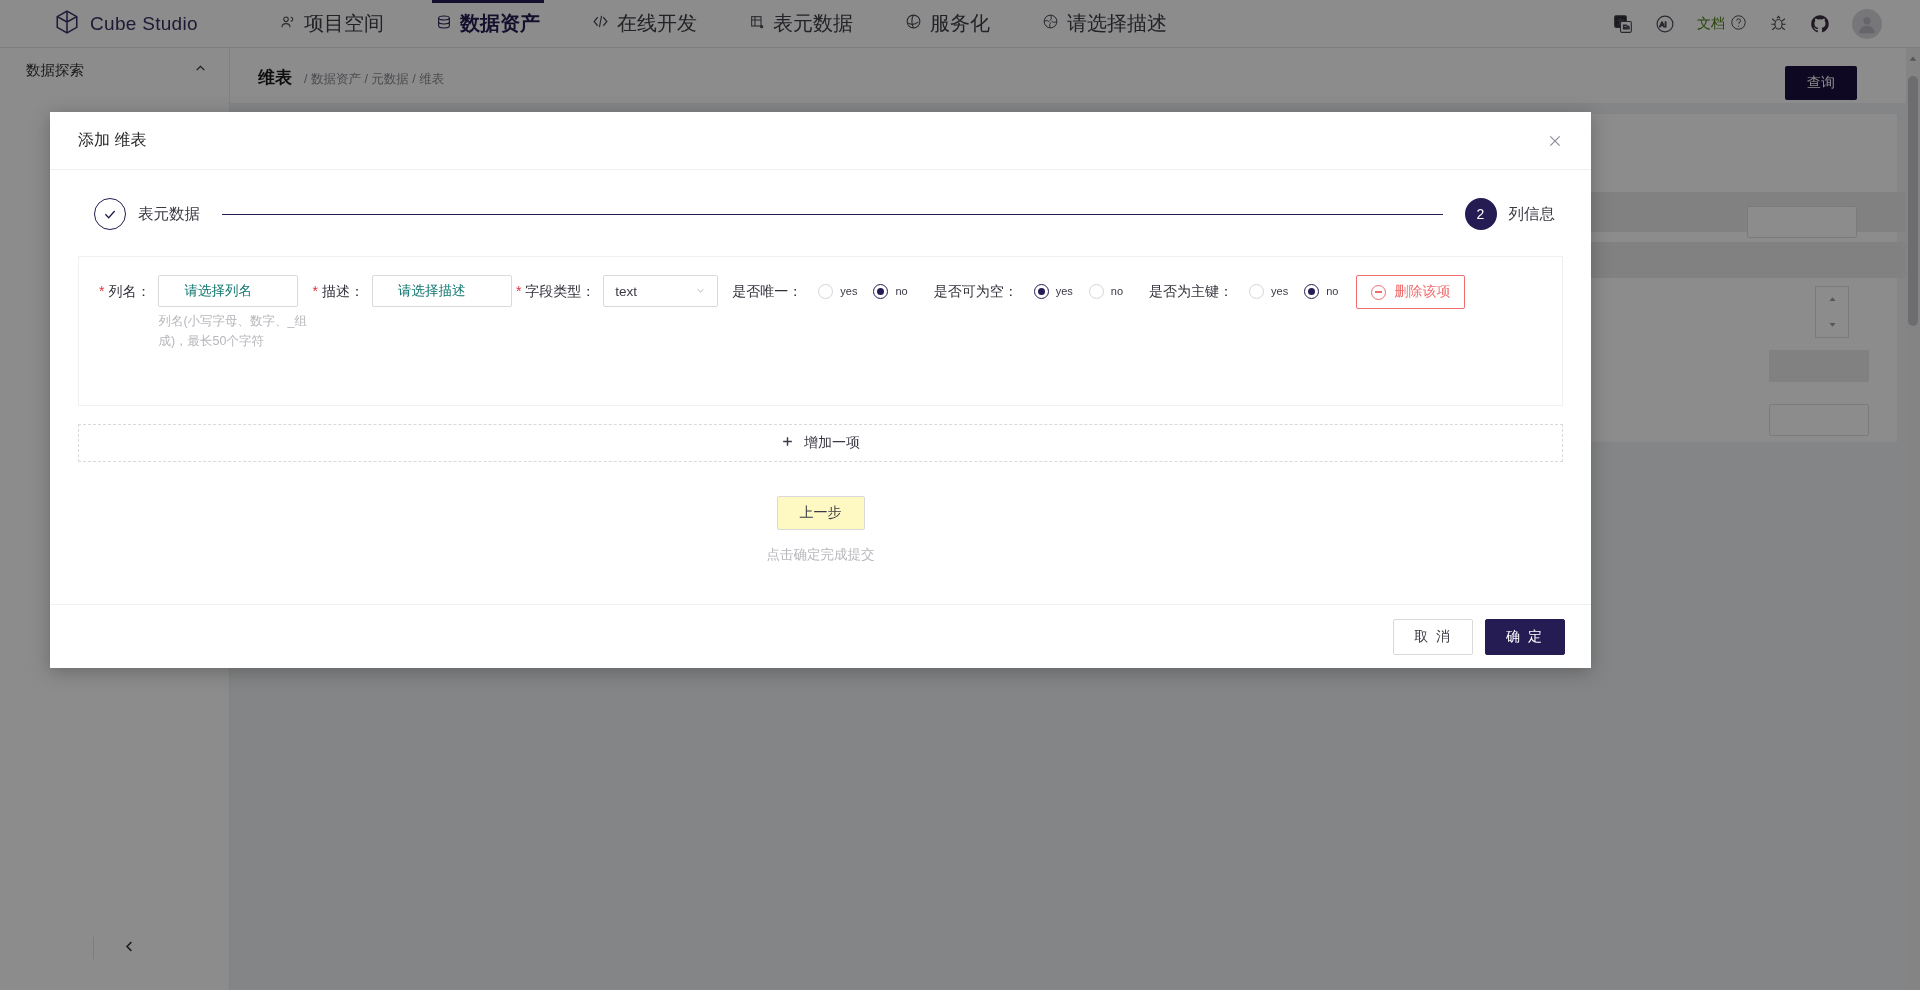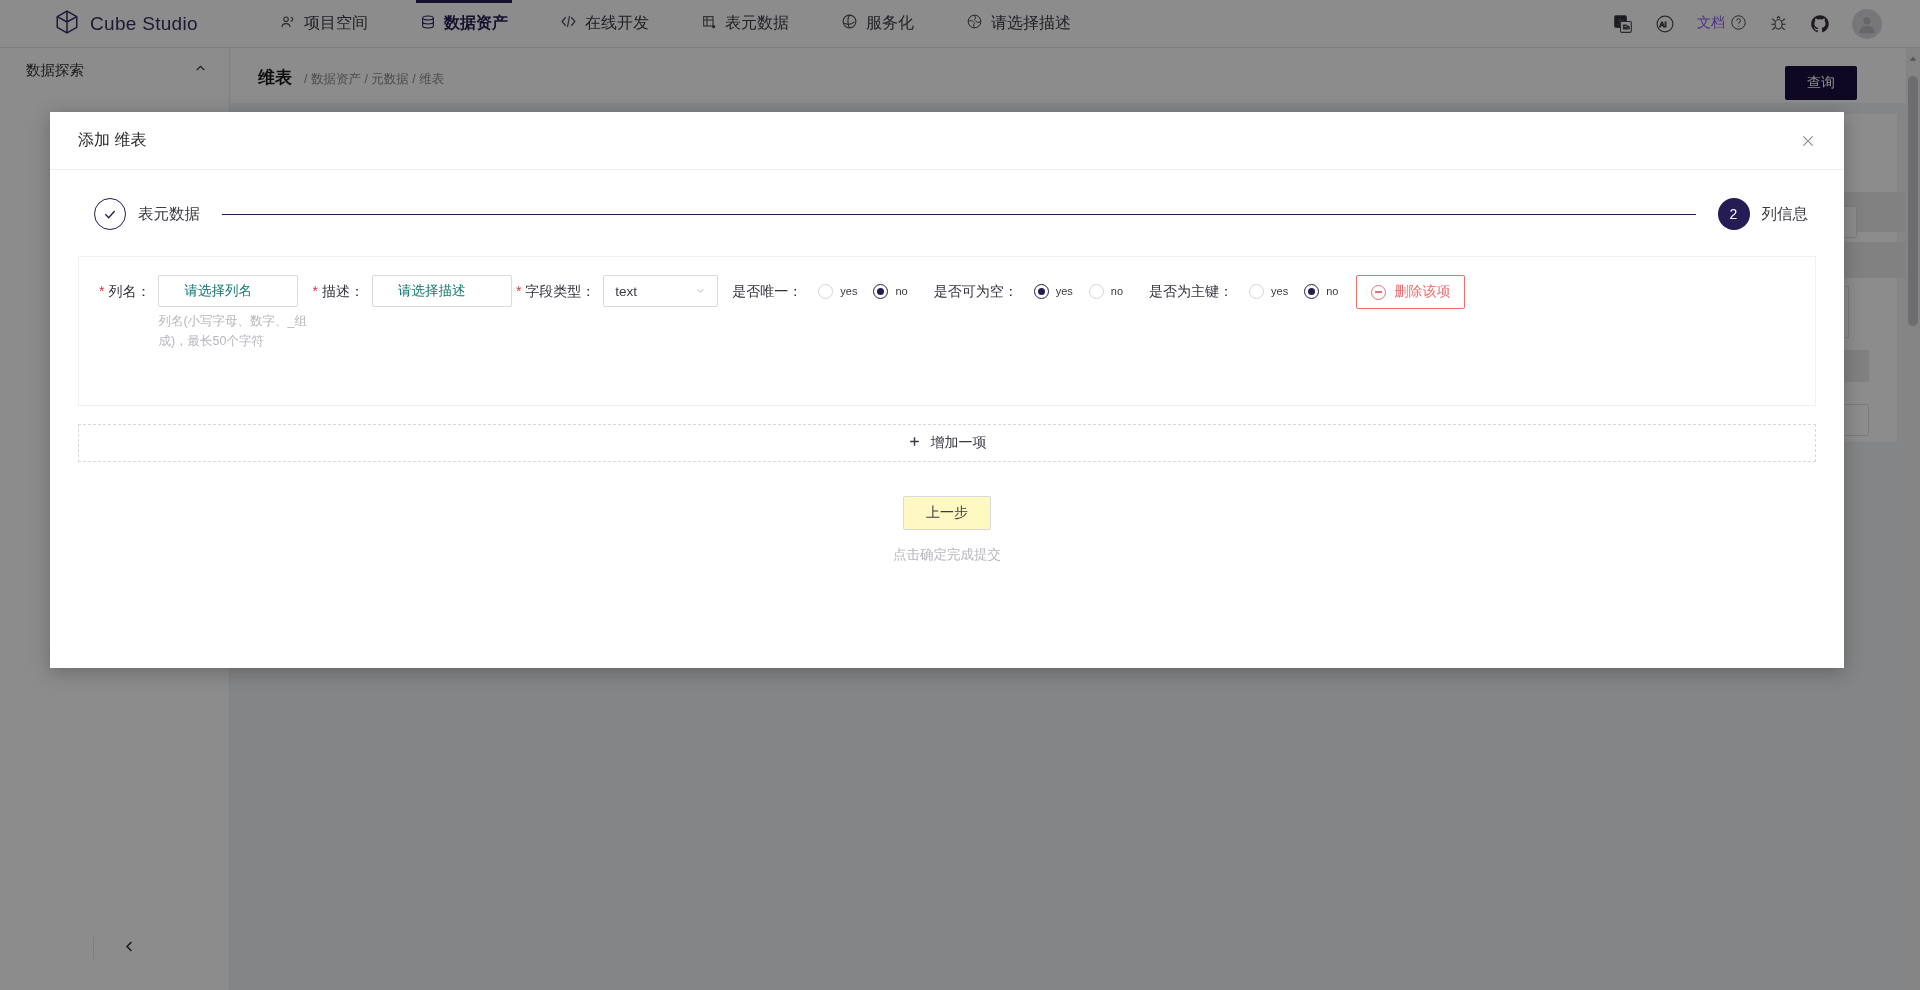--- a/index.html
+++ b/index.html
@@ -17,29 +17,29 @@
 
   .topnav {
     height:48px; background:#ffffff; display:flex; align-items:center;
     border-bottom:1px solid #e8e8e8; position:relative; z-index:2;
   }
   .brand { display:flex; align-items:center; gap:10px; margin-left:54px; }
   .brand-name { font-size:19px; color:#3b2f63; letter-spacing:.3px; }
   .nav-items { display:flex; align-items:center; margin-left:56px; gap:0px; }
   .nav-item {
     display:flex; align-items:center; gap:8px; padding:0 26px; height:48px;
-    font-size:16px; color:#3d3d46; position:relative; cursor:pointer;
+    font-size:20px; color:#3d3d46; position:relative; cursor:pointer;
   }
   .nav-item.active { color:#241c52; font-weight:600; }
   .nav-item.active::after {
     content:""; position:absolute; left:22px; right:22px; top:0; height:3px;
     background:#241c52;
   }
   .nav-right { margin-left:auto; display:flex; align-items:center; gap:22px; padding-right:38px; }
-  .nav-right .ni { display:flex; align-items:flex-start; gap:5px; font-size:14px; color:#8b5cf6; cursor:pointer; }
+  .nav-right .ni { display:flex; align-items:center; gap:5px; font-size:14px; color:#4d7c0f; cursor:pointer; }
   .avatar {
     width:30px; height:30px; border-radius:50%; background:#d9d9de;
     display:flex; align-items:center; justify-content:center;
   }
   .avatar svg { fill:#b9b9c2; }
 
   .body-row { display:flex; height:942px; }
   .sidebar {
     width:230px; background:#ffffff; border-right:1px solid #ececec;
     position:relative; flex:none;
@@ -81,21 +81,21 @@
   }
   .right-scroll {
     position:absolute; right:0; top:0; width:14px; bottom:0; background:#f1f1f1;
   }
   .right-scroll .thumb { position:absolute; top:28px; left:2px; width:10px; height:250px; background:#c6c6cc; border-radius:5px; }
   .scroll-up { position:absolute; top:6px; left:2px; color:#9b9ba3; font-size:9px; }
 
   
   .mask { position:absolute; inset:0; background:rgba(0,0,0,.45); z-index:10; }
   .modal {
-    position:absolute; left:50px; top:112px; width:1794px; height:556px;
+    position:absolute; left:50px; top:112px; width:1541px; height:556px;
     background:#fff; z-index:11; box-shadow:0 4px 18px rgba(0,0,0,.25);
     display:flex; flex-direction:column;
   }
   .modal-head {
     height:58px; padding:0 28px; display:flex; align-items:center;
     border-bottom:1px solid #f0f0f0; position:relative;
   }
   .modal-title { font-size:16px; color:#262626; }
   .modal-close {
     position:absolute; right:24px; top:17px; width:24px; height:24px;
@@ -476,13 +476,17 @@
       </span>
       <span>增加一项</span>
     </div>
 
     <div class="center-actions">
       <div class="btn-prev">上一步</div>
       <div class="submit-note">点击确定完成提交</div>
     </div>
   </div>
 
+  <div class="modal-foot">
+    <div class="btn btn-cancel">取 消</div>
+    <div class="btn btn-ok">确 定</div>
+  </div>
 </div>
 
 </body></html>

